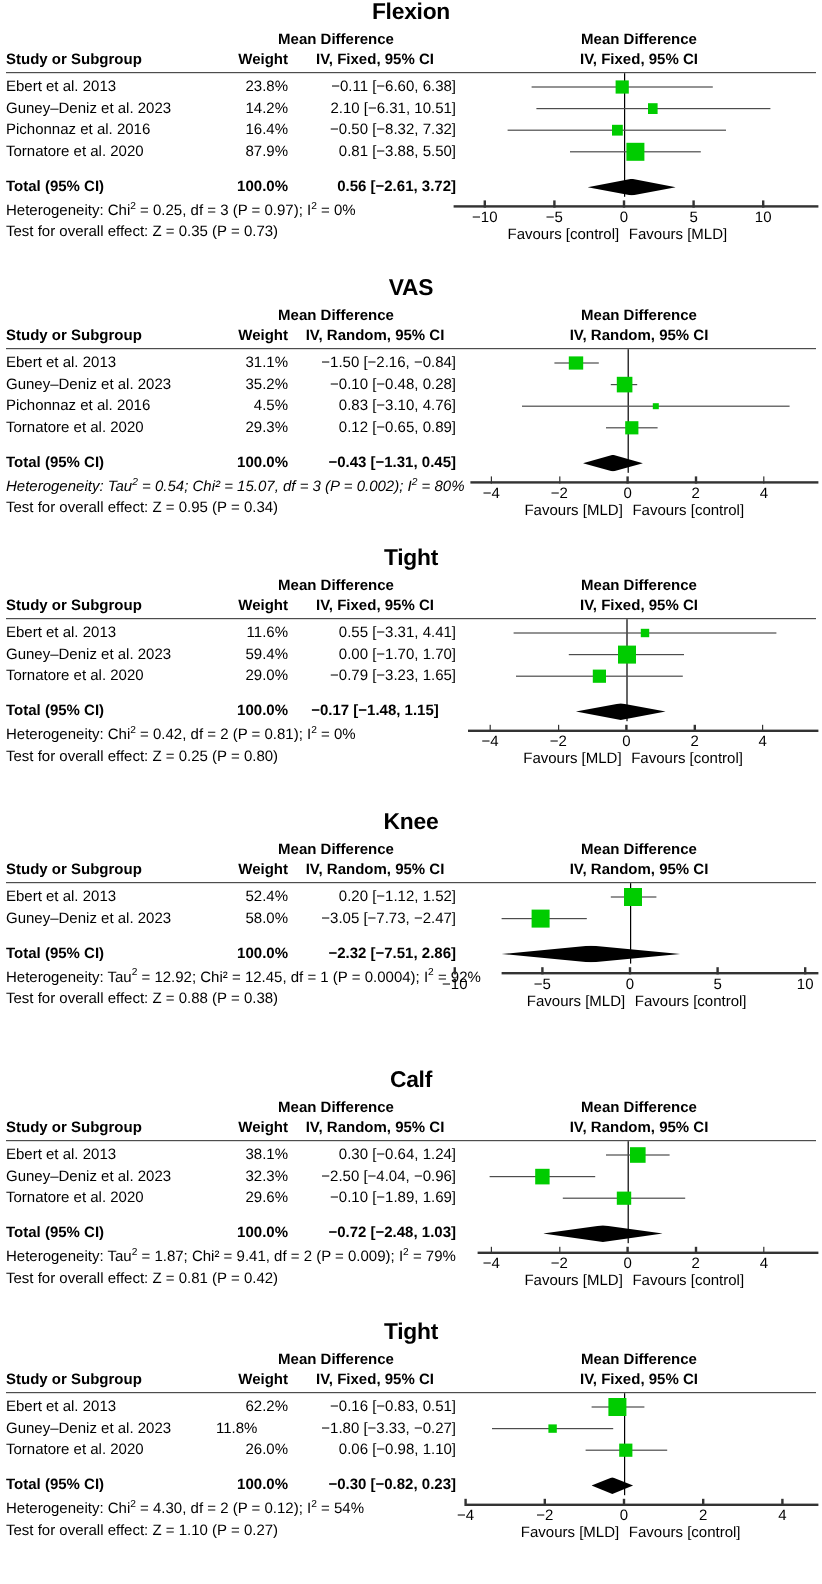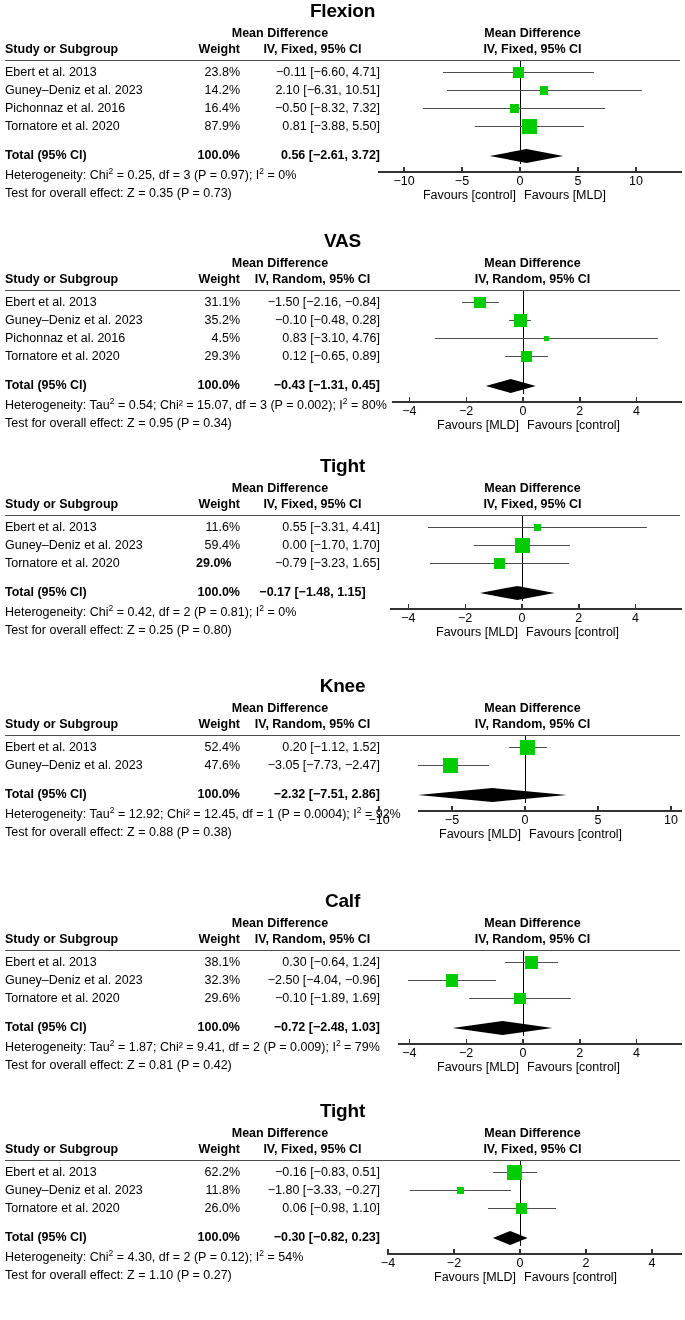--- a/index.html
+++ b/index.html
@@ -45,21 +45,21 @@
       <div class="hdr-md" style="position:absolute;left:180px;top:26px;width:200px;text-align:center;font-weight:bold;">Mean Difference</div>
       <div style="position:absolute;left:5px;top:42px;font-weight:bold;font-size:12.5px;">Study or Subgroup</div>
       <div style="position:absolute;left:180px;top:42px;width:60px;text-align:right;font-weight:bold;font-size:12.5px;">Weight</div>
       <div style="position:absolute;left:245px;top:42px;width:135px;text-align:center;font-weight:bold;font-size:12.5px;">IV, Fixed, 95% CI</div>
       <div style="position:absolute;left:385px;top:26px;width:295px;text-align:center;font-weight:bold;font-size:12.5px;">Mean Difference</div>
       <div style="position:absolute;left:385px;top:42px;width:295px;text-align:center;font-weight:bold;font-size:12.5px;">IV, Fixed, 95% CI</div>
       <div style="position:absolute;left:5px;top:60px;width:675px;height:1px;background:#4d4d4d;"></div>
       <div style="position:absolute;left:0;top:64px;width:380px;height:18px;font-size:12.5px;line-height:16px;">
         <span style="position:absolute;left:5px;top:0;white-space:nowrap;">Ebert et al. 2013</span>
         <span style="position:absolute;left:180px;top:0;width:60px;text-align:right;">23.8%</span>
-        <span style="position:absolute;left:245px;top:0;width:135px;text-align:right;white-space:nowrap;">−0.11 [−6.60, 4.71]</span>
+        <span style="position:absolute;left:245px;top:0;width:135px;text-align:right;white-space:nowrap;">−0.11 [−6.60, 6.38]</span>
       </div>
       <div style="position:absolute;left:0;top:82px;width:380px;height:18px;font-size:12.5px;line-height:16px;">
         <span style="position:absolute;left:5px;top:0;white-space:nowrap;">Guney–Deniz et al. 2023</span>
         <span style="position:absolute;left:180px;top:0;width:60px;text-align:right;">14.2%</span>
         <span style="position:absolute;left:245px;top:0;width:135px;text-align:right;white-space:nowrap;">2.10 [−6.31, 10.51]</span>
       </div>
       <div style="position:absolute;left:0;top:100px;width:380px;height:18px;font-size:12.5px;line-height:16px;">
         <span style="position:absolute;left:5px;top:0;white-space:nowrap;">Pichonnaz et al. 2016</span>
         <span style="position:absolute;left:180px;top:0;width:60px;text-align:right;">16.4%</span>
         <span style="position:absolute;left:245px;top:0;width:135px;text-align:right;white-space:nowrap;">−0.50 [−8.32, 7.32]</span>
@@ -127,21 +127,21 @@
       <div style="position:absolute;left:0;top:118px;width:380px;height:18px;font-size:12.5px;line-height:16px;">
         <span style="position:absolute;left:5px;top:0;white-space:nowrap;">Tornatore et al. 2020</span>
         <span style="position:absolute;left:180px;top:0;width:60px;text-align:right;">29.3%</span>
         <span style="position:absolute;left:245px;top:0;width:135px;text-align:right;white-space:nowrap;">0.12 [−0.65, 0.89]</span>
       </div>
       <div style="position:absolute;left:0;top:147px;width:380px;height:19px;font-size:12.5px;font-weight:bold;line-height:16px;">
         <span style="position:absolute;left:5px;top:0;white-space:nowrap;">Total (95% CI)</span>
         <span style="position:absolute;left:180px;top:0;width:60px;text-align:right;">100.0%</span>
         <span style="position:absolute;left:245px;top:0;width:135px;text-align:right;white-space:nowrap;">−0.43 [−1.31, 0.45]</span>
       </div>
-      <div style="position:absolute;left:5px;top:167px;font-size:12.5px;line-height:16px;white-space:nowrap;"><span>Heterogeneity: Tau</span><sup>2</sup><span> = 0.54; Chi² = 15.07, df = 3 (P = 0.002); I</span><sup>2</sup><span> = 80%</span></div>
+      <div style="position:absolute;left:5px;top:167px;font-size:12.5px;line-height:16px;white-space:nowrap;font-style:italic;"><span>Heterogeneity: Tau</span><sup>2</sup><span> = 0.54; Chi² = 15.07, df = 3 (P = 0.002); I</span><sup>2</sup><span> = 80%</span></div>
       <div style="position:absolute;left:5px;top:185px;font-size:12.5px;line-height:16px;white-space:nowrap;">Test for overall effect: Z = 0.95 (P = 0.34)</div>
       <div style="position:absolute;left:523px;top:61px;width:1.3px;height:103px;background:#000;"></div>
       <div style="position:absolute;left:461.656px;top:72px;width:37.488px;height:1.3px;background:#4d4d4d;"></div>
       <div style="position:absolute;left:474.40500729775255px;top:66.50500729775257px;width:11.98998540449487px;height:11.98998540449487px;background:#00cc00;"></div>
       <div style="position:absolute;left:509.368px;top:90px;width:21.584000000000003px;height:1.3px;background:#4d4d4d;"></div>
       <div style="position:absolute;left:513.7820693010977px;top:84.12206930109772px;width:12.75586139780454px;height:12.75586139780454px;background:#00cc00;"></div>
       <div style="position:absolute;left:434.96000000000004px;top:108px;width:223.22399999999993px;height:1.3px;background:#4d4d4d;"></div>
       <div style="position:absolute;left:544.2915806306734px;top:106.21958063067339px;width:4.5608387386532305px;height:4.5608387386532305px;background:#00cc00;"></div>
       <div style="position:absolute;left:504.54px;top:126px;width:43.73599999999993px;height:1.3px;background:#4d4d4d;"></div>
       <div style="position:absolute;left:520.5890815008286px;top:120.68108150082853px;width:11.637836998342948px;height:11.637836998342948px;background:#00cc00;"></div>
@@ -174,21 +174,21 @@
         <span style="position:absolute;left:180px;top:0;width:60px;text-align:right;">11.6%</span>
         <span style="position:absolute;left:245px;top:0;width:135px;text-align:right;white-space:nowrap;">0.55 [−3.31, 4.41]</span>
       </div>
       <div style="position:absolute;left:0;top:82px;width:380px;height:18px;font-size:12.5px;line-height:16px;">
         <span style="position:absolute;left:5px;top:0;white-space:nowrap;">Guney–Deniz et al. 2023</span>
         <span style="position:absolute;left:180px;top:0;width:60px;text-align:right;">59.4%</span>
         <span style="position:absolute;left:245px;top:0;width:135px;text-align:right;white-space:nowrap;">0.00 [−1.70, 1.70]</span>
       </div>
       <div style="position:absolute;left:0;top:100px;width:380px;height:18px;font-size:12.5px;line-height:16px;">
         <span style="position:absolute;left:5px;top:0;white-space:nowrap;">Tornatore et al. 2020</span>
-        <span style="position:absolute;left:196px;top:0;width:60px;text-align:left;font-weight:bold;">29.0%</span>
+        <span style="position:absolute;left:180px;top:0;width:60px;text-align:right;">29.0%</span>
         <span style="position:absolute;left:245px;top:0;width:135px;text-align:right;white-space:nowrap;">−0.79 [−3.23, 1.65]</span>
       </div>
       <div style="position:absolute;left:0;top:129px;width:380px;height:19px;font-size:12.5px;font-weight:bold;line-height:16px;">
         <span style="position:absolute;left:5px;top:0;white-space:nowrap;">Total (95% CI)</span>
         <span style="position:absolute;left:180px;top:0;width:60px;text-align:right;">100.0%</span>
         <span style="position:absolute;left:245px;top:0;width:135px;text-align:center;white-space:nowrap;">−0.17 [−1.48, 1.15]</span>
       </div>
       <div style="position:absolute;left:5px;top:149px;font-size:12.5px;line-height:16px;white-space:nowrap;"><span>Heterogeneity: Chi</span><sup>2</sup><span> = 0.42, df = 2 (P = 0.81); I</span><sup>2</sup><span> = 0%</span></div>
       <div style="position:absolute;left:5px;top:167px;font-size:12.5px;line-height:16px;white-space:nowrap;">Test for overall effect: Z = 0.25 (P = 0.80)</div>
       <div style="position:absolute;left:522px;top:61px;width:1.3px;height:85px;background:#000;"></div>
@@ -222,21 +222,21 @@
       <div style="position:absolute;left:385px;top:26px;width:295px;text-align:center;font-weight:bold;font-size:12.5px;">Mean Difference</div>
       <div style="position:absolute;left:385px;top:42px;width:295px;text-align:center;font-weight:bold;font-size:12.5px;">IV, Random, 95% CI</div>
       <div style="position:absolute;left:5px;top:60px;width:675px;height:1px;background:#4d4d4d;"></div>
       <div style="position:absolute;left:0;top:64px;width:380px;height:18px;font-size:12.5px;line-height:16px;">
         <span style="position:absolute;left:5px;top:0;white-space:nowrap;">Ebert et al. 2013</span>
         <span style="position:absolute;left:180px;top:0;width:60px;text-align:right;">52.4%</span>
         <span style="position:absolute;left:245px;top:0;width:135px;text-align:right;white-space:nowrap;">0.20 [−1.12, 1.52]</span>
       </div>
       <div style="position:absolute;left:0;top:82px;width:380px;height:18px;font-size:12.5px;line-height:16px;">
         <span style="position:absolute;left:5px;top:0;white-space:nowrap;">Guney–Deniz et al. 2023</span>
-        <span style="position:absolute;left:180px;top:0;width:60px;text-align:right;">47.6%</span>
+        <span style="position:absolute;left:180px;top:0;width:60px;text-align:right;">58.0%</span>
         <span style="position:absolute;left:245px;top:0;width:135px;text-align:right;white-space:nowrap;">−3.05 [−7.73, −2.47]</span>
       </div>
       <div style="position:absolute;left:0;top:111px;width:380px;height:19px;font-size:12.5px;font-weight:bold;line-height:16px;">
         <span style="position:absolute;left:5px;top:0;white-space:nowrap;">Total (95% CI)</span>
         <span style="position:absolute;left:180px;top:0;width:60px;text-align:right;">100.0%</span>
         <span style="position:absolute;left:245px;top:0;width:135px;text-align:right;white-space:nowrap;">−2.32 [−7.51, 2.86]</span>
       </div>
       <div style="position:absolute;left:5px;top:131px;font-size:12.5px;line-height:16px;white-space:nowrap;"><span>Heterogeneity: Tau</span><sup>2</sup><span> = 12.92; Chi² = 12.45, df = 1 (P = 0.0004); I</span><sup>2</sup><span> = 92%</span></div>
       <div style="position:absolute;left:5px;top:149px;font-size:12.5px;line-height:16px;white-space:nowrap;">Test for overall effect: Z = 0.88 (P = 0.38)</div>
       <div style="position:absolute;left:525px;top:61px;width:1.3px;height:67px;background:#000;"></div>
@@ -321,21 +321,21 @@
       <div style="position:absolute;left:385px;top:26px;width:295px;text-align:center;font-weight:bold;font-size:12.5px;">Mean Difference</div>
       <div style="position:absolute;left:385px;top:42px;width:295px;text-align:center;font-weight:bold;font-size:12.5px;">IV, Fixed, 95% CI</div>
       <div style="position:absolute;left:5px;top:60px;width:675px;height:1px;background:#4d4d4d;"></div>
       <div style="position:absolute;left:0;top:64px;width:380px;height:18px;font-size:12.5px;line-height:16px;">
         <span style="position:absolute;left:5px;top:0;white-space:nowrap;">Ebert et al. 2013</span>
         <span style="position:absolute;left:180px;top:0;width:60px;text-align:right;">62.2%</span>
         <span style="position:absolute;left:245px;top:0;width:135px;text-align:right;white-space:nowrap;">−0.16 [−0.83, 0.51]</span>
       </div>
       <div style="position:absolute;left:0;top:82px;width:380px;height:18px;font-size:12.5px;line-height:16px;">
         <span style="position:absolute;left:5px;top:0;white-space:nowrap;">Guney–Deniz et al. 2023</span>
-        <span style="position:absolute;left:180px;top:0;width:60px;text-align:right;">11.8%</span>
+        <span style="position:absolute;left:180px;top:0;width:60px;">11.8%</span>
         <span style="position:absolute;left:245px;top:0;width:135px;text-align:right;white-space:nowrap;">−1.80 [−3.33, −0.27]</span>
       </div>
       <div style="position:absolute;left:0;top:100px;width:380px;height:18px;font-size:12.5px;line-height:16px;">
         <span style="position:absolute;left:5px;top:0;white-space:nowrap;">Tornatore et al. 2020</span>
         <span style="position:absolute;left:180px;top:0;width:60px;text-align:right;">26.0%</span>
         <span style="position:absolute;left:245px;top:0;width:135px;text-align:right;white-space:nowrap;">0.06 [−0.98, 1.10]</span>
       </div>
       <div style="position:absolute;left:0;top:129px;width:380px;height:19px;font-size:12.5px;font-weight:bold;line-height:16px;">
         <span style="position:absolute;left:5px;top:0;white-space:nowrap;">Total (95% CI)</span>
         <span style="position:absolute;left:180px;top:0;width:60px;text-align:right;">100.0%</span>

